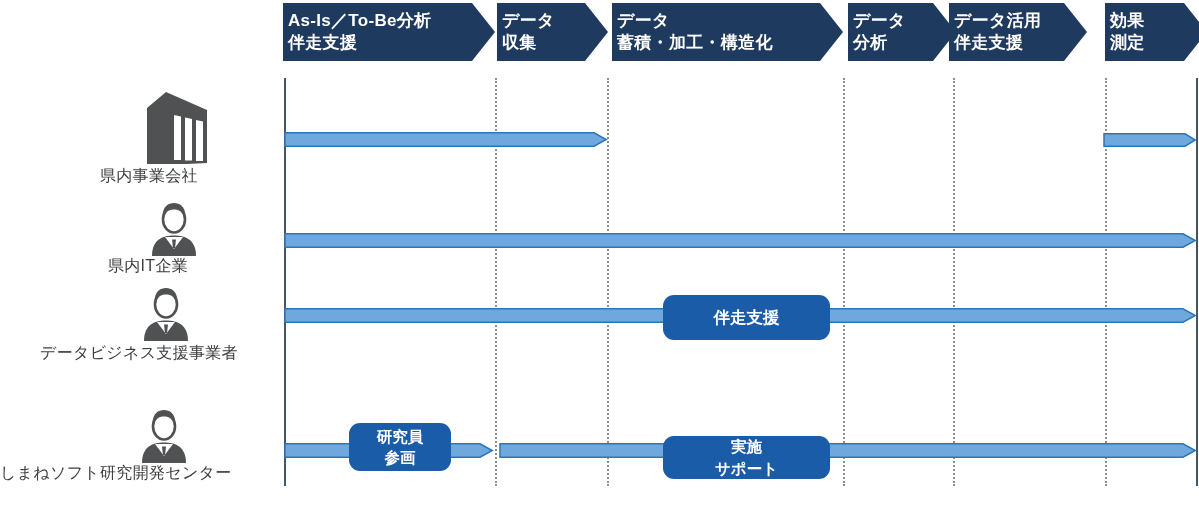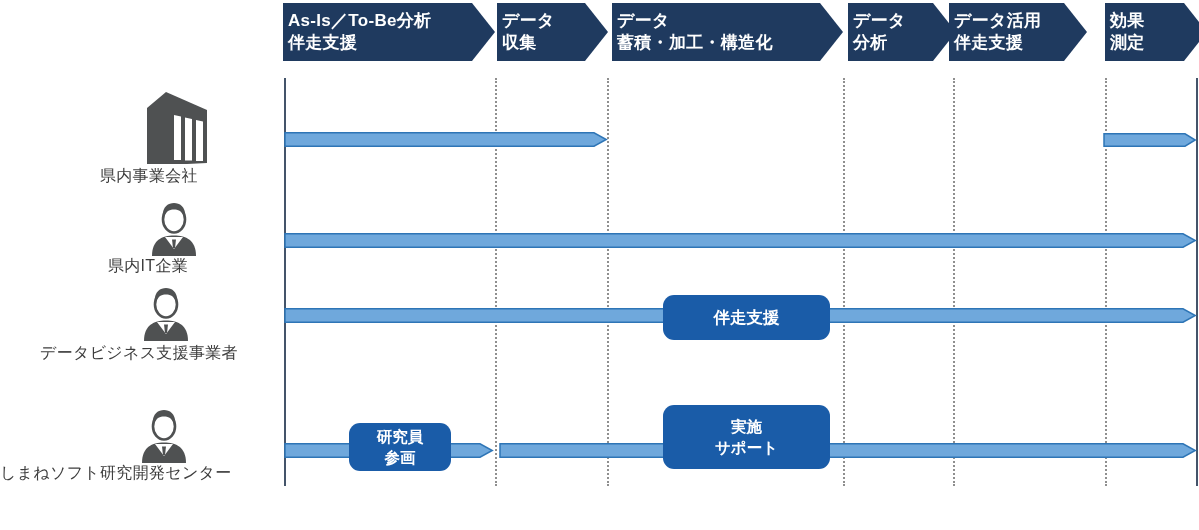--- a/index.html
+++ b/index.html
@@ -134,18 +134,18 @@
   <svg class="bar" style="left:285px;top:443px;" width="208" height="16">
     <polygon points="0,0.75 195,0.75 207.25,7.5 195,14.25 0,14.25"></polygon>
   </svg>
   <svg class="bar" style="left:500px;top:443px;" width="696" height="16">
     <polygon points="0,0.75 683,0.75 695.25,7.5 683,14.25 0,14.25"></polygon>
   </svg>
   <div class="badge double" style="left:349px;top:423px;width:102px;height:48px;">
     <div>研究員</div>
     <div>参画</div>
   </div>
-  <div class="badge double" style="left:663px;top:405px;width:167px;height:64px;">
+  <div class="badge double" style="left:663px;top:436px;width:167px;height:43px;">
     <div>実施</div>
     <div>サポート</div>
   </div>
 
 </div>
 
 </body></html>

